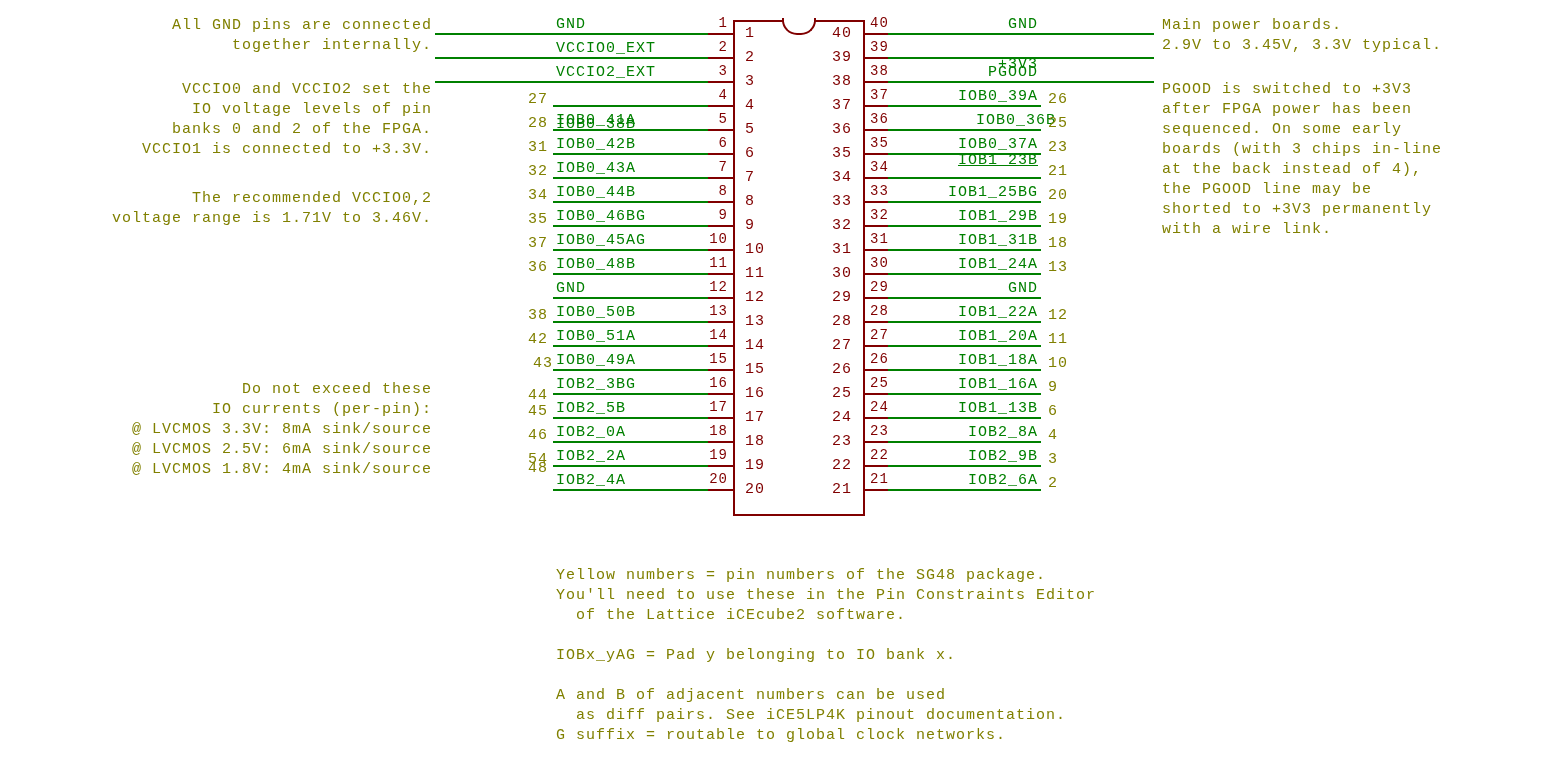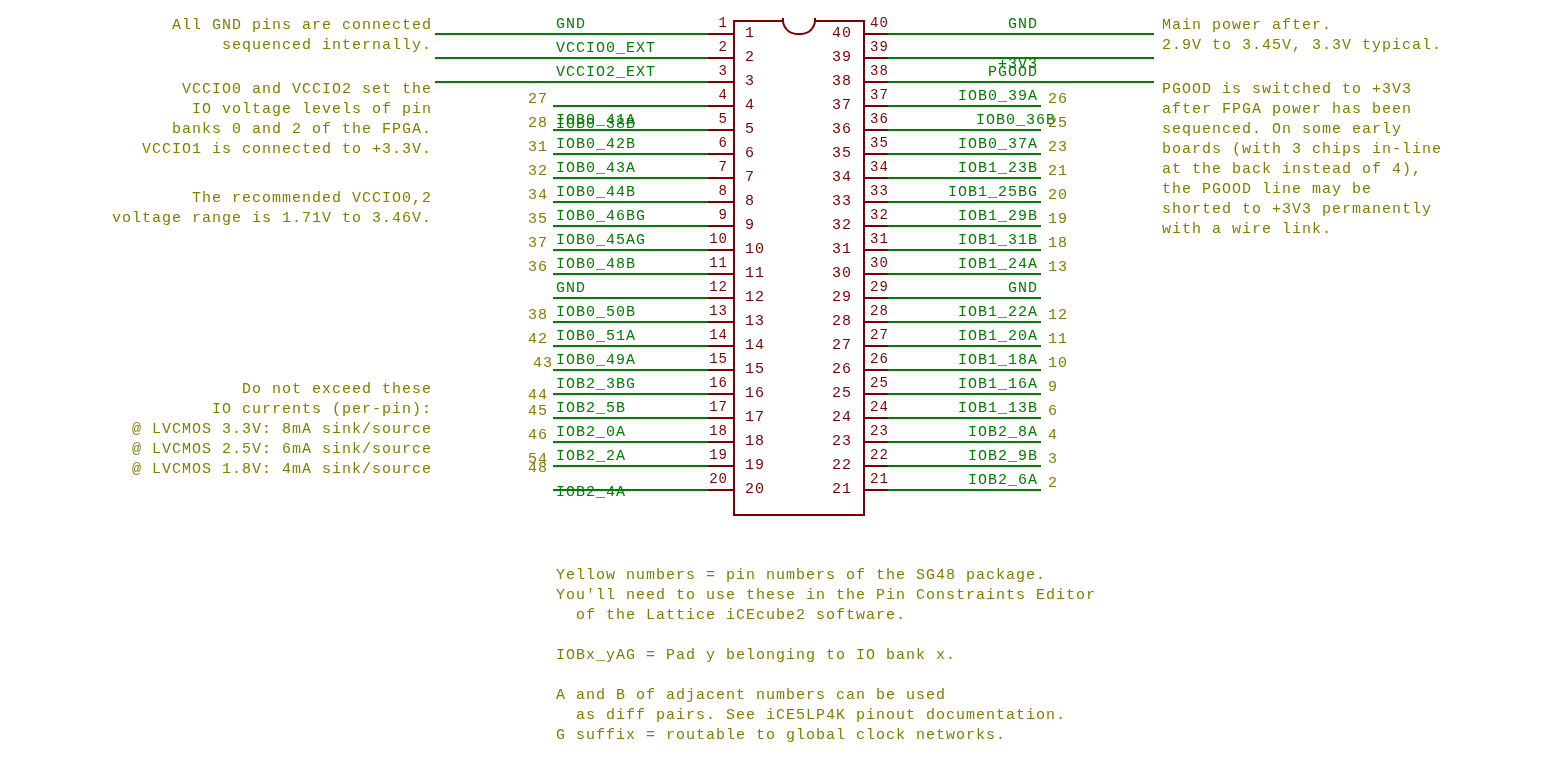--- a/index.html
+++ b/index.html
@@ -61,34 +61,34 @@
   .sg48 {
     position: absolute;
     color: #808000;
     font-size: 15px;
   }
 </style>
 </head>
 <body>
 
 <div class="text-block right-align" style="right:1120px; top:16px;">All GND pins are connected
-sequenced internally.</div>
+together internally.</div>
 <div class="text-block right-align" style="right:1120px; top:80px;">VCCIO0 and VCCIO2 set the
 IO voltage levels of pin
 banks 0 and 2 of the FPGA.
 VCCIO1 is connected to +3.3V.</div>
 <div class="text-block right-align" style="right:1120px; top:189px;">The recommended VCCIO0,2
 voltage range is 1.71V to 3.46V.</div>
 <div class="text-block right-align" style="right:1120px; top:380px;">Do not exceed these
 IO currents (per-pin):
 @ LVCMOS 3.3V: 8mA sink/source
 @ LVCMOS 2.5V: 6mA sink/source
 @ LVCMOS 1.8V: 4mA sink/source</div>
 
-<div class="text-block" style="left:1162px; top:16px;">Main power after.
+<div class="text-block" style="left:1162px; top:16px;">Main power boards.
 2.9V to 3.45V, 3.3V typical.</div>
 <div class="text-block" style="left:1162px; top:80px;">PGOOD is switched to +3V3
 after FPGA power has been
 sequenced. On some early
 boards (with 3 chips in-line
 at the back instead of 4),
 the PGOOD line may be
 shorted to +3V3 permanently
 with a wire link.</div>
 
@@ -255,21 +255,21 @@
       <div class="pin-line" style="left: 553px; top: 465px; width: 155px;"></div>
       <div class="pin-line maroon" style="left: 708px; top: 465px; width: 25px;"></div>
       <div class="pin-label" style="left: 556px; top: 448px;">IOB2_2A</div>
       <div class="pin-num" style="right: 824px; top: 447px;">19</div>
       <div class="sg48" style="right: 1004px; top: 451px;">54</div>
       <div class="chip-pin-num" style="left: 745px; top: 457px;">19</div>
     </div>
     <div>
       <div class="pin-line" style="left: 553px; top: 489px; width: 155px;"></div>
       <div class="pin-line maroon" style="left: 708px; top: 489px; width: 25px;"></div>
-      <div class="pin-label" style="left: 556px; top: 484px;">IOB2_4A</div>
+      <div class="pin-label" style="left: 556px; top: 472px;">IOB2_4A</div>
       <div class="pin-num" style="right: 824px; top: 471px;">20</div>
       <div class="sg48" style="right: 1004px; top: 460px; margin-left: 14px;">48</div>
       <div class="chip-pin-num" style="left: 745px; top: 481px;">20</div>
     </div>
   </div>
 
 <div id="right-pins">
     <div>
       <div class="pin-line" style="left: 888px; top: 33px; width: 153px;"></div>
       <div class="pin-line maroon" style="left: 863px; top: 33px; width: 25px;"></div>
@@ -311,21 +311,21 @@
       <div class="pin-line" style="left: 888px; top: 153px; width: 153px;"></div>
       <div class="pin-line maroon" style="left: 863px; top: 153px; width: 25px;"></div>
       <div class="pin-label" style="right: 514px; top: 136px;">IOB0_37A</div>
       <div class="pin-num" style="left: 870px; top: 135px;">35</div>
       <div class="sg48" style="left: 1048px; top: 139px;">23</div>
       <div class="chip-pin-num" style="right: 700px; top: 145px;">35</div>
     </div>
     <div>
       <div class="pin-line" style="left: 888px; top: 177px; width: 153px;"></div>
       <div class="pin-line maroon" style="left: 863px; top: 177px; width: 25px;"></div>
-      <div class="pin-label" style="right: 514px; top: 160px;">IOB1_23B</div>
+      <div class="pin-label" style="right: 514px; top: 152px; text-decoration: underline;">IOB1_23B</div>
       <div class="pin-num" style="left: 870px; top: 159px;">34</div>
       <div class="sg48" style="left: 1048px; top: 163px;">21</div>
       <div class="chip-pin-num" style="right: 700px; top: 169px;">34</div>
     </div>
     <div>
       <div class="pin-line" style="left: 888px; top: 201px; width: 153px;"></div>
       <div class="pin-line maroon" style="left: 863px; top: 201px; width: 25px;"></div>
       <div class="pin-label" style="right: 514px; top: 184px; margin-left: 29px;">IOB1_25BG</div>
       <div class="pin-num" style="left: 870px; top: 183px;">33</div>
       <div class="sg48" style="left: 1048px; top: 187px;">20</div>

